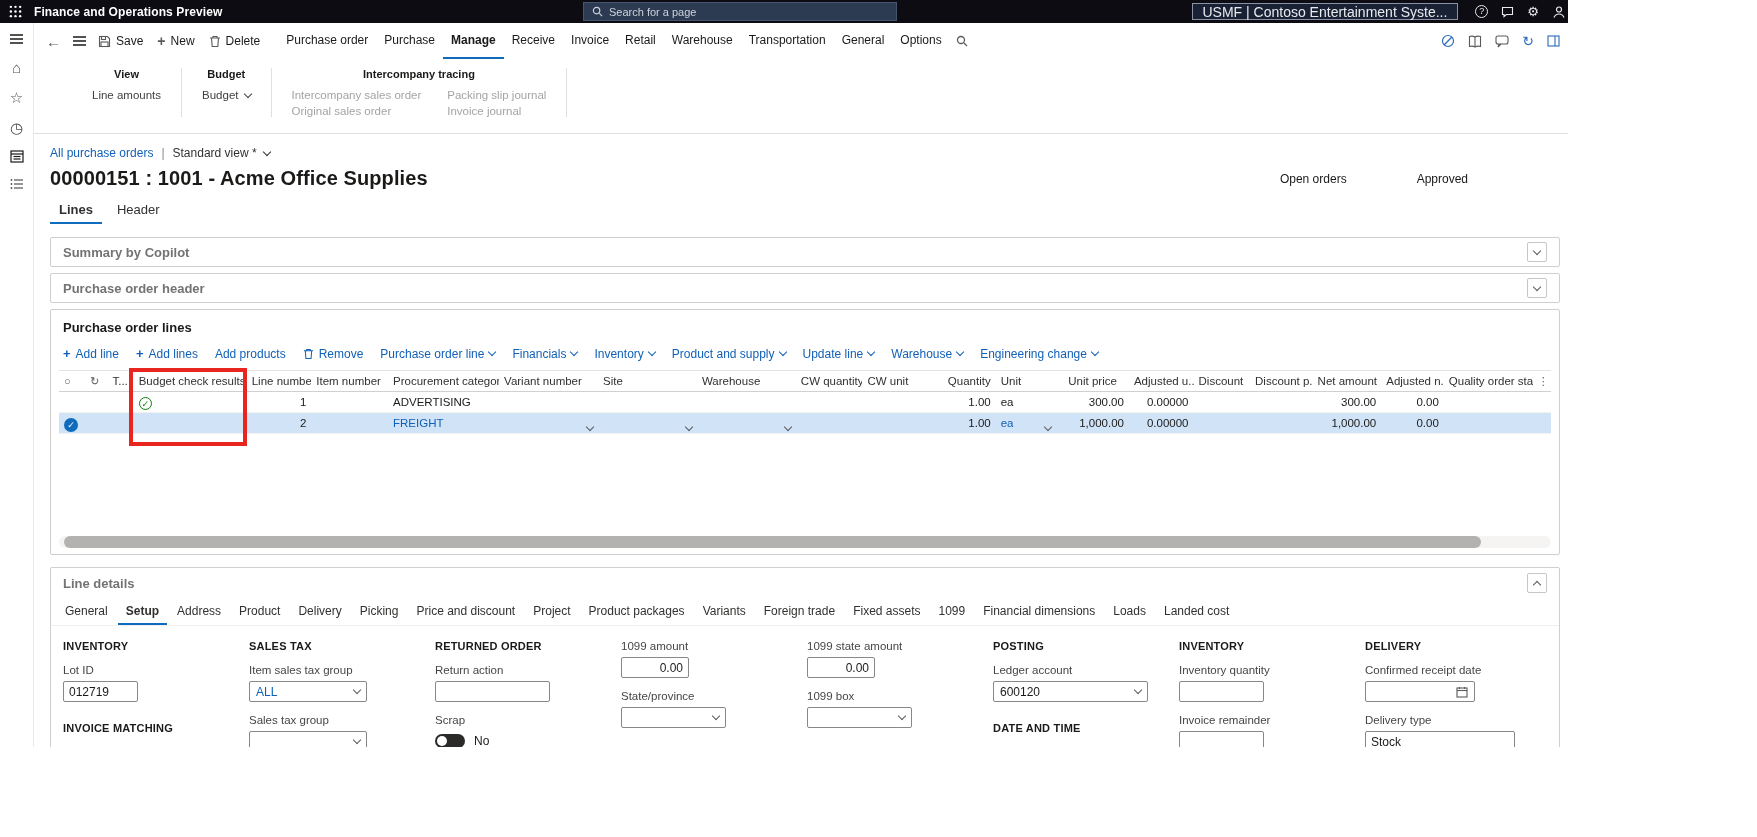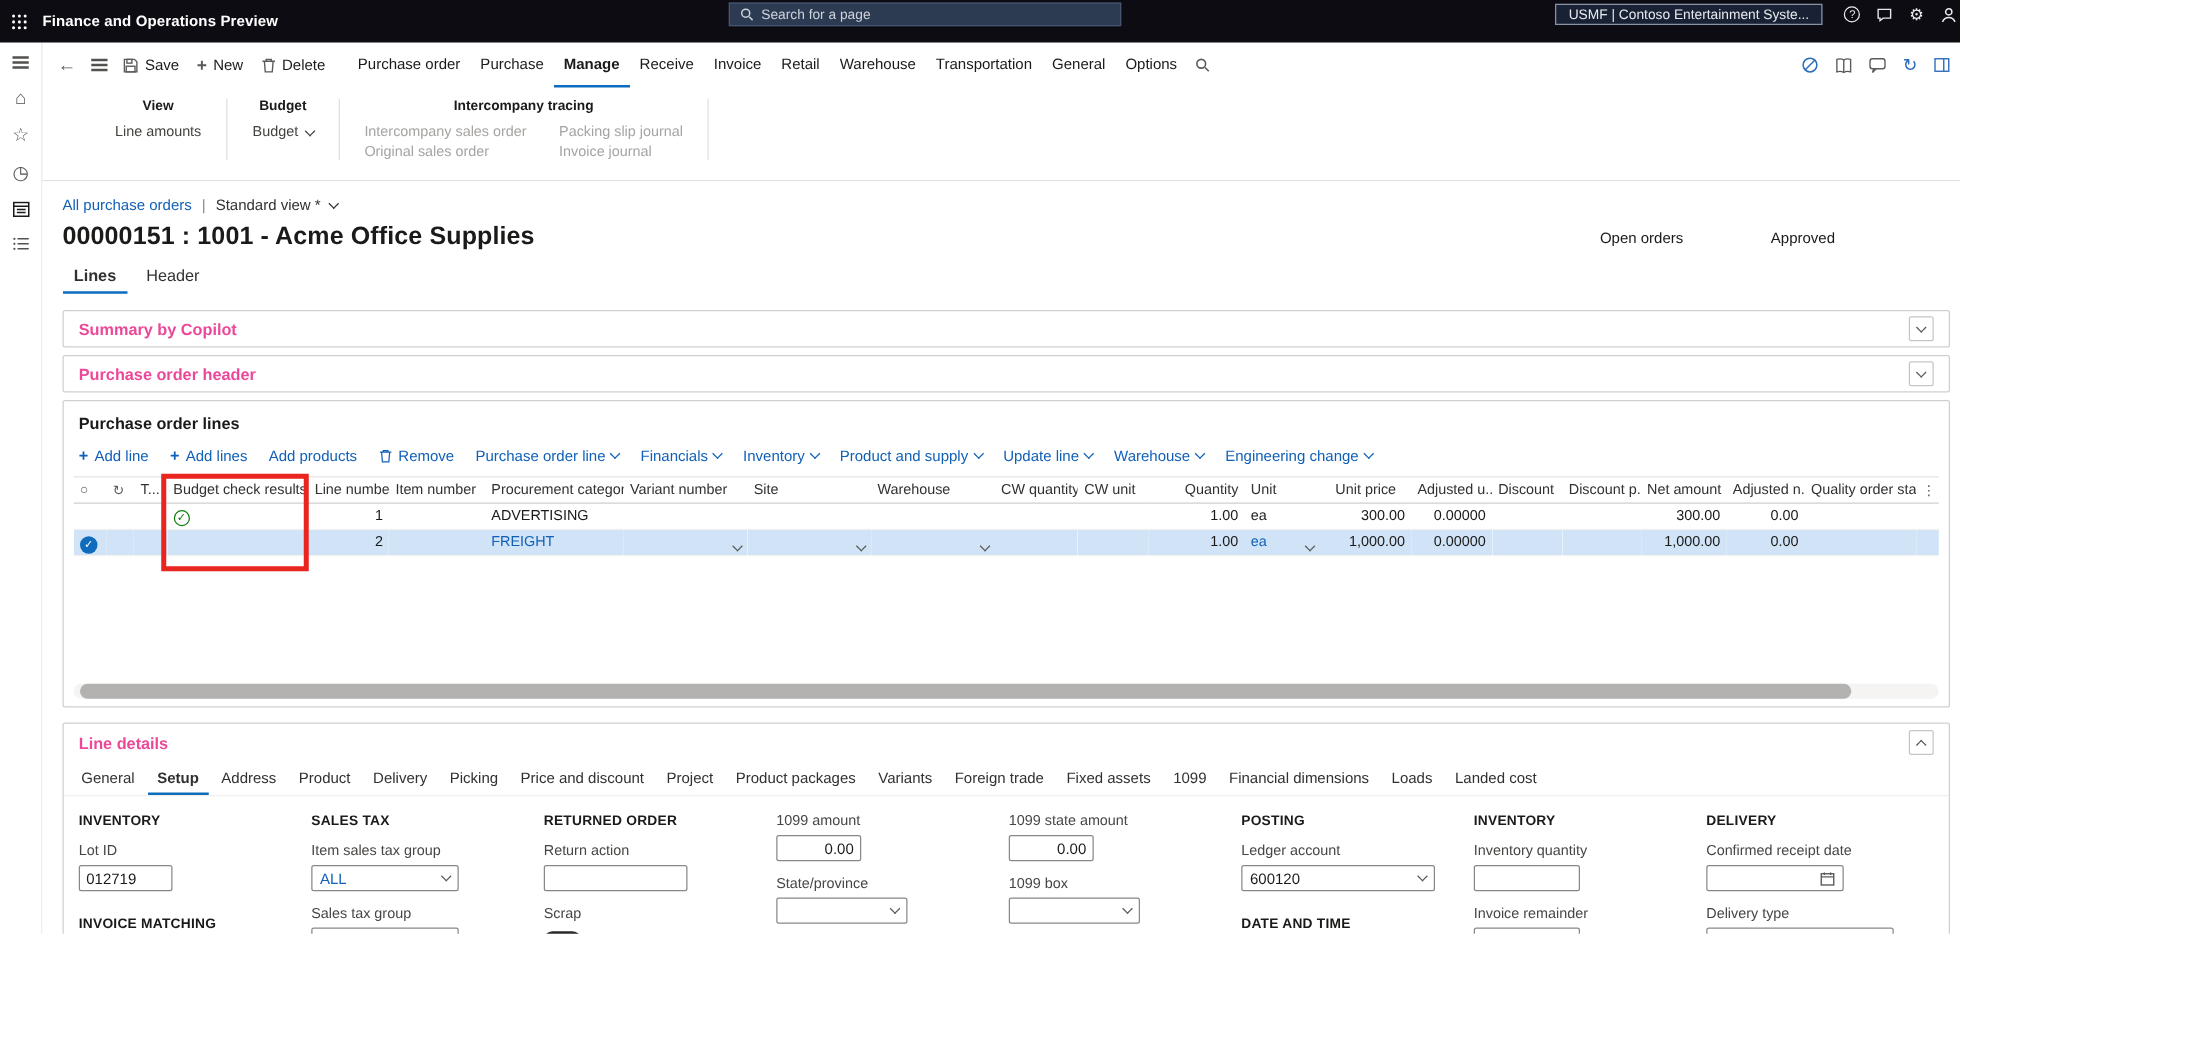--- a/index.html
+++ b/index.html
@@ -1,25 +1,25 @@
 <!DOCTYPE html>
 <html><head>
 <meta charset="utf-8">
 <style>
   *{box-sizing:border-box;margin:0;padding:0}
   html,body{width:1757px;height:837px;background:#fff;font-family:"Liberation Sans","DejaVu Sans",sans-serif;color:#323130;overflow:hidden}
   .app{width:1568px;height:747px;background:#fff;position:relative;overflow:hidden}
 
   
-  .topbar{height:34px;background:#0c0c12;display:flex;align-items:center;position:relative;color:#fff}
+  .topbar{height:23px;background:#0c0c12;display:flex;align-items:center;position:relative;color:#fff}
   .waffle{margin-left:9px;display:flex;align-items:center;cursor:pointer}
   .apptitle{margin-left:12px;font-size:12px;font-weight:700;letter-spacing:.1px;white-space:nowrap}
   .topsearch{position:absolute;left:583px;top:2px;width:314px;height:19px;background:#2d3b52;border:1px solid #46556e;display:flex;align-items:center;gap:6px;padding:0 8px;color:#cdd3dc;font-size:11px;cursor:text}
   .topright{position:absolute;right:2px;top:0;height:23px;display:flex;align-items:center;gap:13px}
-  .envbox{height:17px;border:1px solid #8a93a5;background:#182234;display:flex;align-items:center;padding:3px 10px;font-size:11px;color:#e8eaee;white-space:nowrap;margin-right:4px;cursor:pointer}
+  .envbox{height:17px;border:1px solid #8a93a5;background:#182234;display:flex;align-items:center;padding:3px 10px;font-size:14px;color:#e8eaee;white-space:nowrap;margin-right:4px;cursor:pointer}
   .tbi{color:#e8eaee;font-size:13px;line-height:1;display:flex;align-items:center;cursor:pointer}
   .qmark{width:13px;height:13px;border:1px solid #e8eaee;border-radius:50%;font-size:9px;display:flex;align-items:center;justify-content:center}
 
   
   .main{display:flex;height:724px}
   .sidebar{width:34px;border-right:1px solid #ebe9e7;display:flex;flex-direction:column;align-items:center;padding-top:10px;gap:15px;flex-shrink:0}
   .sbi{color:#54524f;font-size:15px;line-height:1;display:flex;align-items:center;cursor:pointer}
   .bars{display:inline-block;width:13px;height:1.6px;background:#54524f;box-shadow:0 4px 0 #54524f,0 -4px 0 #54524f;margin:5px 0}
   .content{flex:1;display:flex;flex-direction:column;min-width:0}
 
@@ -55,21 +55,21 @@
   h1{font-size:20px;font-weight:700;color:#1b1a19;letter-spacing:.1px}
   .statuses{margin-left:auto;display:flex;gap:70px;padding-right:92px;font-size:12px;color:#1b1a19}
   .ptabs{display:flex;gap:6px;margin-bottom:13px}
   .ptab{font-size:13px;padding:3px 9px 7px;color:#323130;cursor:pointer}
   .ptab.active{font-weight:700;box-shadow:inset 0 -2px 0 #0f6cbd}
 
   .chv{width:6px;height:6px;border-right:1.5px solid currentColor;border-bottom:1.5px solid currentColor;transform:rotate(45deg);display:inline-block;margin-top:-3px;flex-shrink:0}
   .chv.up{transform:rotate(-135deg);margin-top:3px}
 
   .fasttab{height:30px;border:1px solid #d1cfcd;border-radius:2px;display:flex;align-items:center;padding:0 12px;margin-bottom:6px;cursor:pointer}
-  .ftitle{font-size:13px;font-weight:700;color:#ec4899}
+  .ftitle{font-size:13px;font-weight:700;color:#737373}
   .secbtn{margin-left:auto;width:20px;height:20px;border:1px solid #c8c6c4;border-radius:2px;display:flex;align-items:center;justify-content:center;color:#5c5a58;cursor:pointer;background:#fff}
 
   
   .linesbox{border:1px solid #d1cfcd;border-radius:2px;padding:8px 6px 6px;margin-bottom:12px}
   .ftitle2{font-size:13px;font-weight:700;color:#1b1a19;padding:2px 6px 9px}
   .gtoolbar{display:flex;align-items:center;gap:17px;padding:2px 6px 9px;font-size:12px;color:#1160b7}
   .titem{display:flex;align-items:center;gap:5px;cursor:pointer;white-space:nowrap}
   .tic{font-size:13px;font-weight:700;display:flex;align-items:center}
   .grid-wrap{position:relative;margin:0 2px}
   table.grid{border-collapse:collapse;table-layout:fixed;width:100%}

